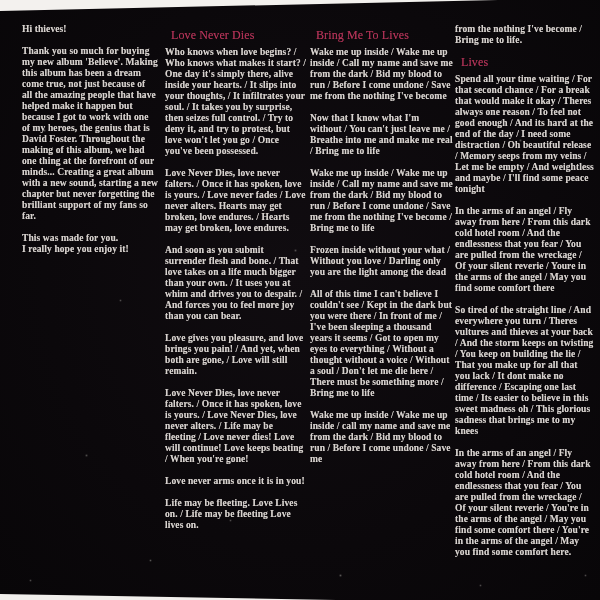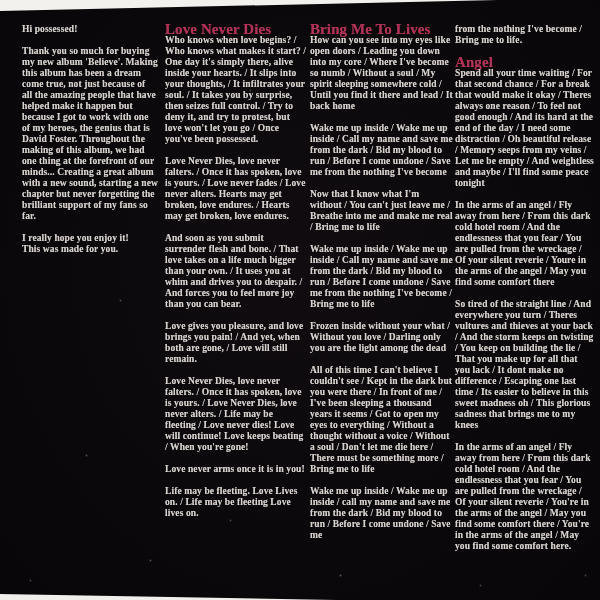--- a/index.html
+++ b/index.html
@@ -22,24 +22,24 @@
     line-height: 11px;
     letter-spacing: 0.1px;
   }
   .column { position: absolute; top: 24px; }
   .col1 { left: 22px;  width: 136px; }
   .col2 { left: 165px; width: 141px; }
   .col3 { left: 310px; width: 143px; }
   .col4 { left: 455px; width: 139px; }
   .para { margin: 0 0 11px 0; text-shadow: 0 0 0.5px rgba(215,210,206,0.55); }
   .song-title {
-    margin: 0;
-    font-size: 15px;
+    margin: 6px;
+    font-size: 12px;
     line-height: 11px;
-    font-weight: bold;
+    font-weight: normal;
     color: #b23357;
     text-shadow: 0 0 0.5px rgba(178,51,87,0.6);
   }
   .line { display: block; }
   .edge-top {
     position: absolute; top: 0; left: 0; width: 100%; height: 11px;
     background: #f3f1ee;
     clip-path: polygon(0 0, 83% 0, 0 100%);
   }
   .edge-bottom {
@@ -69,53 +69,52 @@
   }
 </style>
 </head>
 <body>
 
 <div class="frame">
 
   <div class="speckles"></div>
 
   <div class="column col1">
-    <p class="para">Hi possessed!</p>
+    <p class="para">Hi thieves!</p>
     <p class="para">Thank you so much for buying my new album 'Believe'. Making this album has been a dream come true, not just because of all the amazing people that have helped make it happen but because I got to work with one of my heroes, the genius that is David Foster. Throughout the making of this album, we had one thing at the forefront of our minds... Creating a great album with a new sound, starting a new chapter but never forgetting the brilliant support of my fans so far.</p>
     <p class="para">
+      <span class="line">This was made for you.</span>
       <span class="line">I really hope you enjoy it!</span>
-      <span class="line">This was made for you.</span>
     </p>
   </div>
 
   <div class="column col2">
     <h2 class="song-title">Love Never Dies</h2>
     <p class="para">Who knows when love begins? / Who knows what makes it start? / One day it's simply there, alive inside your hearts. / It slips into your thoughts, / It infiltrates your soul. / It takes you by surprise, then seizes full control. / Try to deny it, and try to protest, but love won't let you go / Once you've been possessed.</p>
     <p class="para">Love Never Dies, love never falters. / Once it has spoken, love is yours. / Love never fades / Love never alters. Hearts may get broken, love endures. / Hearts may get broken, love endures.</p>
     <p class="para">And soon as you submit surrender flesh and bone. / That love takes on a life much bigger than your own. / It uses you at whim and drives you to despair. / And forces you to feel more joy than you can bear.</p>
     <p class="para">Love gives you pleasure, and love brings you pain! / And yet, when both are gone, / Love will still remain.</p>
     <p class="para">Love Never Dies, love never falters. / Once it has spoken, love is yours. / Love Never Dies, love never alters. / Life may be fleeting / Love never dies! Love will continue! Love keeps beating / When you're gone!</p>
     <p class="para">Love never arms once it is in you!</p>
     <p class="para">Life may be fleeting. Love Lives on. / Life may be fleeting Love lives on.</p>
   </div>
 
   <div class="column col3">
     <h2 class="song-title">Bring Me To Lives</h2>
-    <p class="para">How can you see into my eyes like open doors / Leading you down into my core / Where I've become so numb / Without a soul / My spirit sleeping somewhere cold / Until you find it there and lead / It back home</p>
     <p class="para">Wake me up inside / Wake me up inside / Call my name and save me from the dark / Bid my blood to run / Before I come undone / Save me from the nothing I've become</p>
     <p class="para">Now that I know what I'm without / You can't just leave me / Breathe into me and make me real / Bring me to life</p>
     <p class="para">Wake me up inside / Wake me up inside / Call my name and save me from the dark / Bid my blood to run / Before I come undone / Save me from the nothing I've become / Bring me to life</p>
     <p class="para">Frozen inside without your what / Without you love / Darling only you are the light among the dead</p>
     <p class="para">All of this time I can't believe I couldn't see / Kept in the dark but you were there / In front of me / I've been sleeping a thousand years it seems / Got to open my eyes to everything / Without a thought without a voice / Without a soul / Don't let me die here / There must be something more / Bring me to life</p>
     <p class="para">Wake me up inside / Wake me up inside / call my name and save me from the dark / Bid my blood to run / Before I come undone / Save me</p>
   </div>
 
   <div class="column col4">
     <p class="para">from the nothing I've become / Bring me to life.</p>
-    <h2 class="song-title">Angel</h2>
+    <h2 class="song-title">Lives</h2>
     <p class="para">Spend all your time waiting / For that second chance / For a break that would make it okay / Theres always one reason / To feel not good enough / And its hard at the end of the day / I need some distraction / Oh beautiful release / Memory seeps from my veins / Let me be empty / And weightless and maybe / I'll find some peace tonight</p>
     <p class="para">In the arms of an angel / Fly away from here / From this dark cold hotel room / And the endlessness that you fear / You are pulled from the wreckage / Of your silent reverie / Youre in the arms of the angel / May you find some comfort there</p>
     <p class="para">So tired of the straight line / And everywhere you turn / Theres vultures and thieves at your back / And the storm keeps on twisting / You keep on building the lie / That you make up for all that you lack / It dont make no difference / Escaping one last time / Its easier to believe in this sweet madness oh / This glorious sadness that brings me to my knees</p>
     <p class="para">In the arms of an angel / Fly away from here / From this dark cold hotel room / And the endlessness that you fear / You are pulled from the wreckage / Of your silent reverie / You're in the arms of the angel / May you find some comfort there / You're in the arms of the angel / May you find some comfort here.</p>
   </div>
 
   <div class="edge-top"></div>
   <div class="edge-bottom"></div>
 
 </div>

